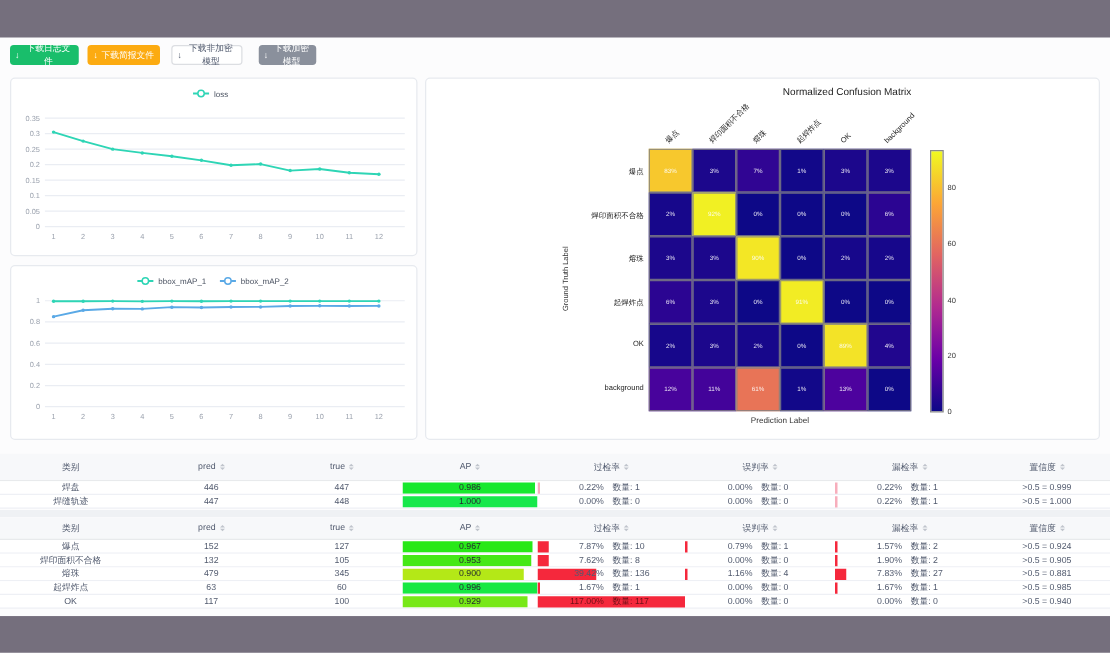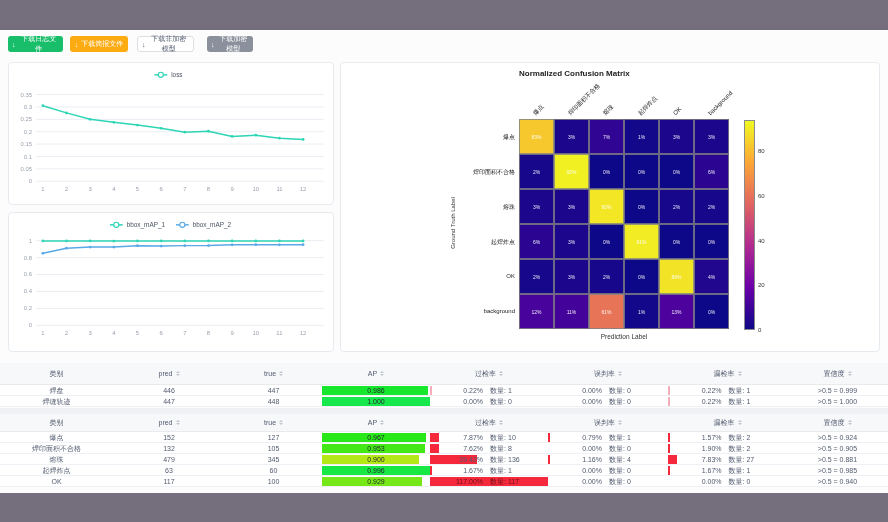--- a/index.html
+++ b/index.html
@@ -26,22 +26,22 @@
   
   .card { position:absolute; background:#fff; border:1px solid #e7eaef; border-radius:4px; }
   #card-loss { left:8px;  top:32px;  width:326px; height:143px; }
   #card-map  { left:8px;  top:182px; width:326px; height:140px; }
   #card-cm   { left:340px; top:32px; width:540px; height:290px; }
   svg { display:block; width:100%; height:100%; }
   .tick { font-size:6px; fill:#9aa1ad; font-family:inherit; }
   .legend-text { font-size:6.5px; fill:#4a5261; font-family:inherit; }
 
   
-  #matrix-title { position:absolute; left:178px; top:6px; width:210px; text-align:left;
-                  font-size:8px; font-weight:bold; color:#222; }
+  #matrix-title { position:absolute; left:178px; top:6px; width:210px; text-align:right;
+                  font-size:8px; font-weight:normal; color:#222; }
   #matrix-xlabel { position:absolute; left:178px; top:270px; width:210px; text-align:center;
                    font-size:6.5px; color:#333; }
   #matrix-ylabel { position:absolute; left:57px; top:157px; width:110px; text-align:center;
                    font-size:6px; color:#333; transform:rotate(-90deg); }
   .m-cell { position:absolute; width:35px; height:35px; border:1px solid rgba(130,130,130,.8);
             display:flex; align-items:center; justify-content:center;
             font-size:5px; color:rgba(255,255,255,.9); }
   .m-col-label { position:absolute; height:8px; line-height:8px; font-size:6px; color:#222;
                  white-space:nowrap; transform:rotate(-45deg); transform-origin:0 100%; }
   .m-row-label { position:absolute; left:80px; width:94px; text-align:right; font-size:6px;

